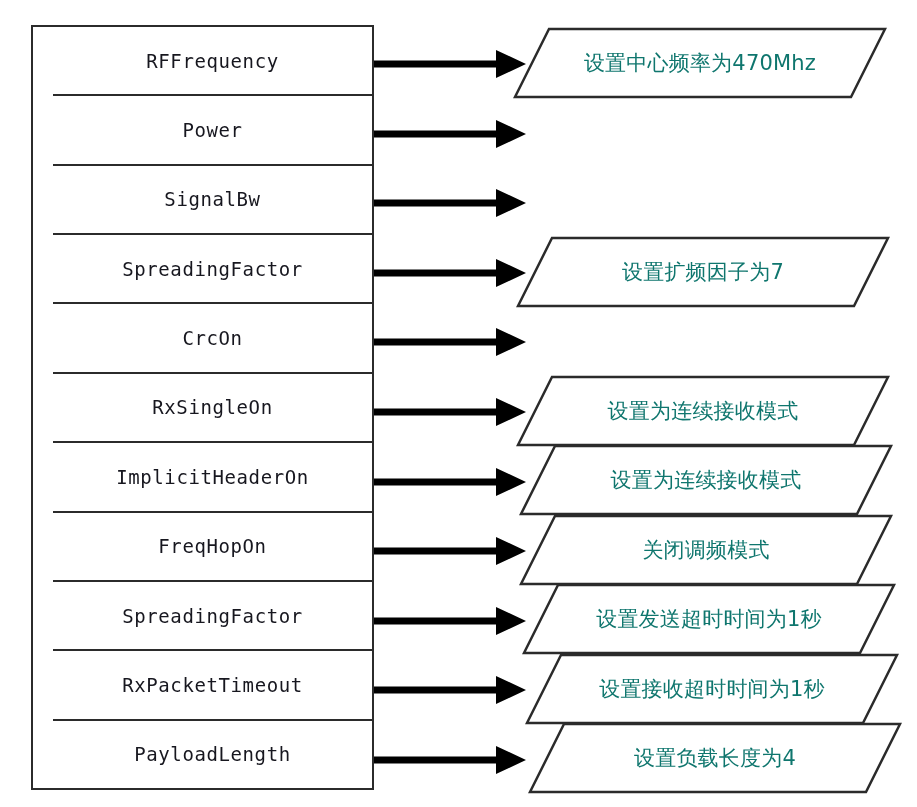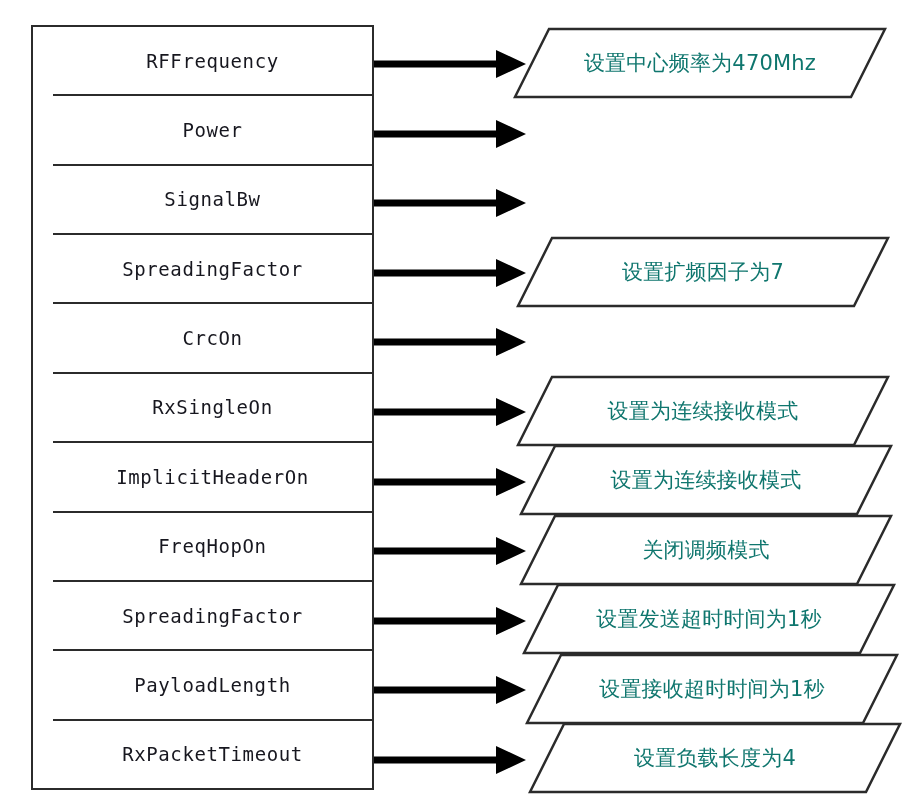--- a/index.html
+++ b/index.html
@@ -111,25 +111,25 @@
     <div class="param-row">
       <span class="param-label">ImplicitHeaderOn</span>
     </div>
     <div class="param-row">
       <span class="param-label">FreqHopOn</span>
     </div>
     <div class="param-row">
       <span class="param-label">SpreadingFactor</span>
     </div>
     <div class="param-row">
+      <span class="param-label">RxPacketTimeout</span>
+    </div>
+    <div class="param-row">
       <span class="param-label">PayloadLength</span>
     </div>
-    <div class="param-row">
-      <span class="param-label">RxPacketTimeout</span>
-    </div>
   </div>
 
   <div class="arrow" style="top:47px">
       <svg viewBox="0 0 152 34">
         <path d="M0 13.5 H122 V3 L152 17 L122 31 V20.5 H0 Z" fill="#000000"></path>
       </svg>
     </div>
   <div class="arrow" style="top:117px">
       <svg viewBox="0 0 152 34">
         <path d="M0 13.5 H122 V3 L152 17 L122 31 V20.5 H0 Z" fill="#000000"></path>

